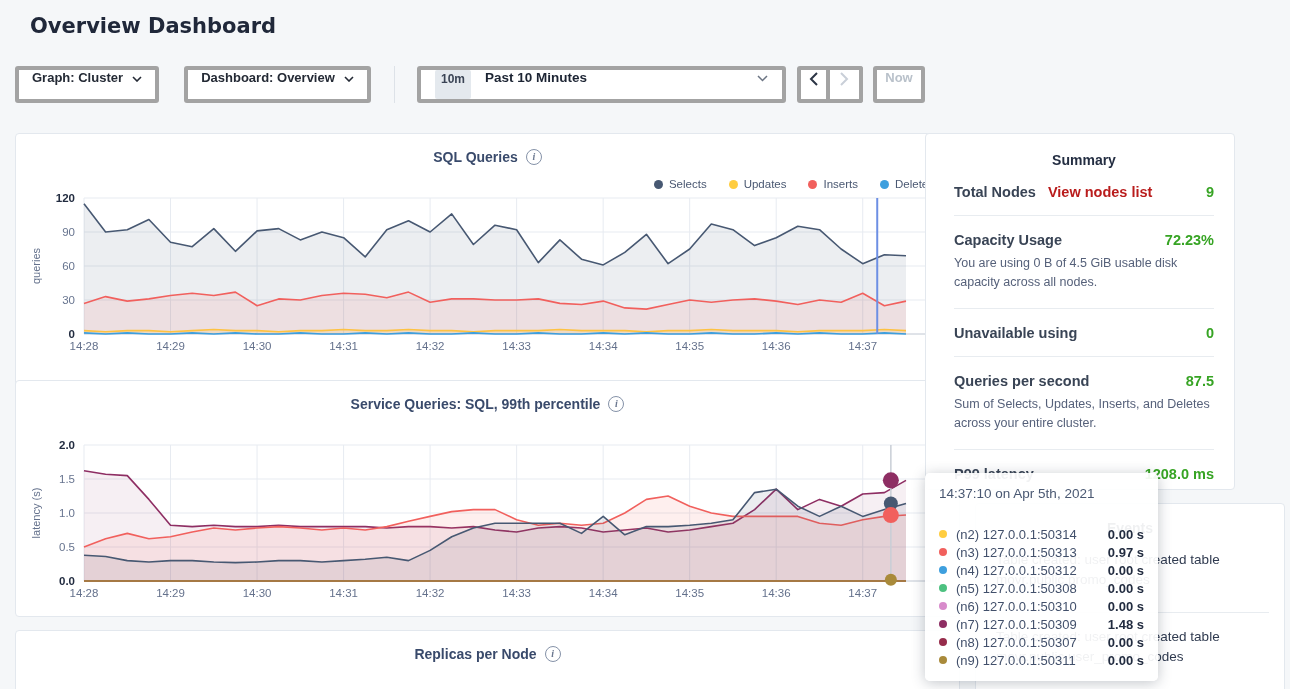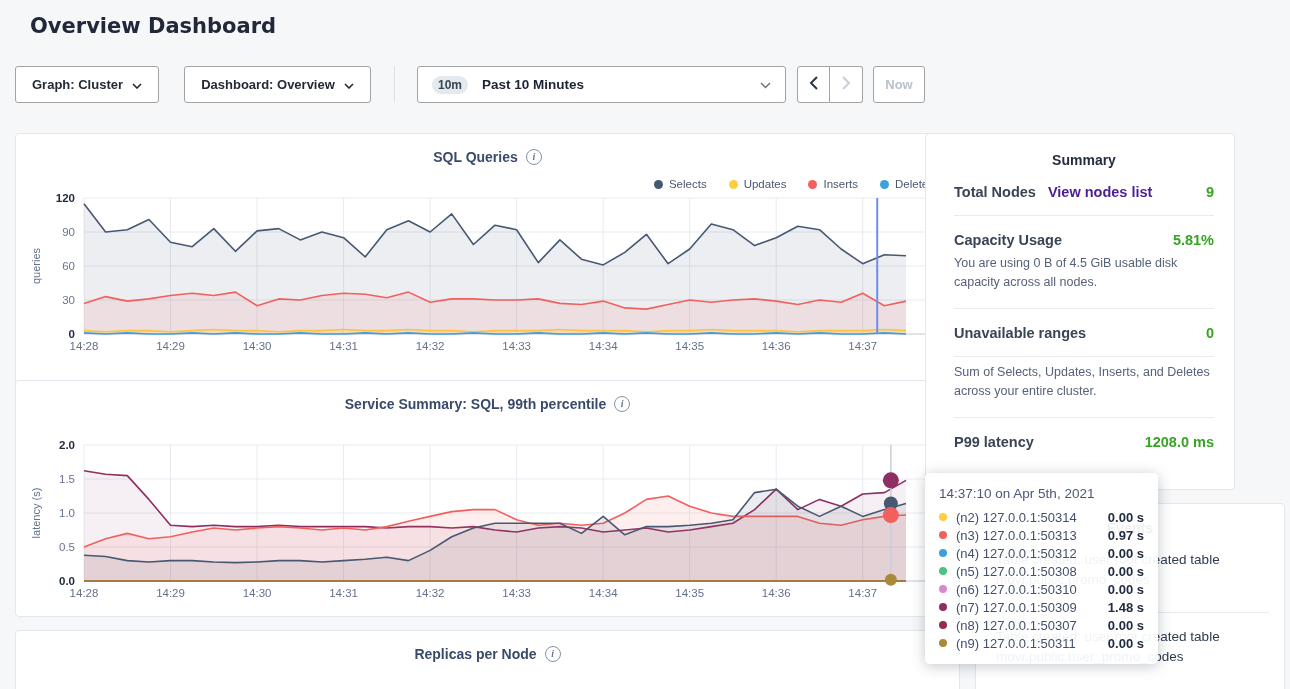--- a/index.html
+++ b/index.html
@@ -12,29 +12,29 @@
     color:#394455;
   }
   .page-title {
     position:absolute; left:30px; top:14px;
     font-size:21px; font-weight:600; color:#20283a;
     font-family:"DejaVu Sans","Liberation Sans",sans-serif;
   }
   
   .btn {
     position:absolute; top:66px; height:37px;
-    background:#fff; border:1px solid #a3a3a3; border-radius:3px;
-    display:flex; align-items:center; justify-content:center;
+    background:#fff; border:4px solid #a3a3a3; border-radius:3px;
+    display:flex; justify-content:center;
     font-size:13px; font-weight:700; color:#242a35; cursor:pointer;
   }
   .chev { margin-left:9px; display:inline-block; }
   .divider-v { position:absolute; left:394px; top:66px; height:37px; width:1px; background:#dde2e8; }
   .time-select { justify-content:flex-start; padding:0 14px; }
   .time-badge {
-    background:#e4e9ee; border-radius:9px; padding:2px 6px;
+    background:#e4e9ee; border-radius:2px; padding:2px 6px;
     font-size:12px; font-weight:700; color:#3a4455; margin-right:14px;
   }
   .time-label { font-size:13.5px; font-weight:700; color:#1c2433; }
   .time-chev { position:absolute; right:14px; }
   .arrow-btn { width:33px; justify-content:center; font-size:18px; }
   .arrow-btn.prev { border-radius:3px 0 0 3px; }
   .arrow-btn.next { border-radius:0 3px 3px 0; border-left:none; color:#c9cfd8; }
   .now-btn { color:#b9c1ca; width:52px; }
   
   .panel {
@@ -68,21 +68,21 @@
   .events-header { text-align:center; font-size:14px; font-weight:700; color:#242e42; margin-top:16px; }
   .event-item { padding:14px 20px 22px; font-size:13.5px; color:#2f3a4f; line-height:20px; }
   .event-div { border:none; border-top:1px solid #e8ecf0; margin:0 15px; }
   
   .chart-tooltip {
     position:absolute; left:925px; top:473px; width:233px;
     background:rgba(255,255,255,0.93);
     border-radius:5px; box-shadow:0 2px 14px rgba(40,50,70,0.28);
     padding:13px 14px 12px; z-index:50;
   }
-  .tt-header { font-size:13.5px; color:#4a5872; margin-bottom:7px; }
+  .tt-header { font-size:13.5px; color:#4a5872; margin-bottom:24px; }
   .tt-row { display:flex; align-items:center; height:18px; font-size:13px; color:#42506b; }
   .tt-dot { width:8px; height:8px; border-radius:50%; margin-right:9px; flex:none; }
   .tt-value { margin-left:auto; font-weight:700; color:#222c40; }
 </style>
 </head>
 <body>
 
 <div class="page-title">Overview Dashboard</div>
 
 <div class="btn" style="left:15px; width:144px;">
@@ -189,21 +189,21 @@
       <polygon points="68,200 68.0,169.4 89.6,162.6 111.3,167.1 132.9,164.9 154.5,161.5 176.2,159.2 197.8,161.5 219.4,158.1 241.1,171.7 262.7,164.9 284.3,166.0 305.9,161.5 327.6,159.2 349.2,160.3 370.8,163.7 392.5,158.1 414.1,168.3 435.7,164.9 457.4,164.9 479.0,166.0 500.6,166.0 522.3,164.9 543.9,169.4 565.5,170.5 587.2,167.1 608.8,173.9 630.4,175.1 652.1,170.5 673.7,166.0 695.3,168.3 716.9,166.0 738.6,164.9 760.2,167.1 781.8,170.5 803.5,166.0 825.1,168.3 846.7,159.2 868.4,171.7 890.0,167.1 890,200" fill="rgba(241,96,93,0.10)" stroke="none"></polygon>
       <polyline points="68.0,169.4 89.6,162.6 111.3,167.1 132.9,164.9 154.5,161.5 176.2,159.2 197.8,161.5 219.4,158.1 241.1,171.7 262.7,164.9 284.3,166.0 305.9,161.5 327.6,159.2 349.2,160.3 370.8,163.7 392.5,158.1 414.1,168.3 435.7,164.9 457.4,164.9 479.0,166.0 500.6,166.0 522.3,164.9 543.9,169.4 565.5,170.5 587.2,167.1 608.8,173.9 630.4,175.1 652.1,170.5 673.7,166.0 695.3,168.3 716.9,166.0 738.6,164.9 760.2,167.1 781.8,170.5 803.5,166.0 825.1,168.3 846.7,159.2 868.4,171.7 890.0,167.1" fill="none" stroke="#f1605d" stroke-width="1.6" stroke-linejoin="round"></polyline>
       <polygon points="68,200 68.0,198.9 89.6,200.0 111.3,198.9 132.9,200.0 154.5,200.0 176.2,198.9 197.8,200.0 219.4,198.9 241.1,200.0 262.7,200.0 284.3,198.9 305.9,200.0 327.6,200.0 349.2,198.9 370.8,200.0 392.5,198.9 414.1,200.0 435.7,200.0 457.4,198.9 479.0,200.0 500.6,200.0 522.3,198.9 543.9,200.0 565.5,200.0 587.2,198.9 608.8,200.0 630.4,198.9 652.1,200.0 673.7,200.0 695.3,198.9 716.9,200.0 738.6,200.0 760.2,198.9 781.8,200.0 803.5,198.9 825.1,200.0 846.7,200.0 868.4,198.9 890.0,200.0 890,200" fill="rgba(62,159,222,0.10)" stroke="none"></polygon>
       <polyline points="68.0,198.9 89.6,200.0 111.3,198.9 132.9,200.0 154.5,200.0 176.2,198.9 197.8,200.0 219.4,198.9 241.1,200.0 262.7,200.0 284.3,198.9 305.9,200.0 327.6,200.0 349.2,198.9 370.8,200.0 392.5,198.9 414.1,200.0 435.7,200.0 457.4,198.9 479.0,200.0 500.6,200.0 522.3,198.9 543.9,200.0 565.5,200.0 587.2,198.9 608.8,200.0 630.4,198.9 652.1,200.0 673.7,200.0 695.3,198.9 716.9,200.0 738.6,200.0 760.2,198.9 781.8,200.0 803.5,198.9 825.1,200.0 846.7,200.0 868.4,198.9 890.0,200.0" fill="none" stroke="#3e9fde" stroke-width="1.6" stroke-linejoin="round"></polyline>
       <line x1="861.23" y1="64" x2="861.23" y2="200" stroke="#6d8fe4" stroke-width="2"></line>
     </svg>
 </div>
 
 <div class="panel" style="left:15px; top:380px; width:945px; height:237px;">
   <div class="chart-title-row">
-    <span class="chart-title">Service Summary: SQL, 99th percentile</span>
+    <span class="chart-title">Service Queries: SQL, 99th percentile</span>
     <span class="info-icon">i</span>
   </div>
   <svg class="plot" id="chart-latency" width="945" height="237">
       <line x1="68" y1="64" x2="68" y2="200" stroke="#e7ebf1" stroke-width="1"></line>
       <text x="68" y="216" text-anchor="middle" font-size="11.5" fill="#64718c">14:28</text>
       <line x1="154.5263157894737" y1="64" x2="154.5263157894737" y2="200" stroke="#e7ebf1" stroke-width="1"></line>
       <text x="154.5263157894737" y="216" text-anchor="middle" font-size="11.5" fill="#64718c">14:29</text>
       <line x1="241.05263157894737" y1="64" x2="241.05263157894737" y2="200" stroke="#e7ebf1" stroke-width="1"></line>
       <text x="241.05263157894737" y="216" text-anchor="middle" font-size="11.5" fill="#64718c">14:30</text>
       <line x1="327.57894736842104" y1="64" x2="327.57894736842104" y2="200" stroke="#e7ebf1" stroke-width="1"></line>
@@ -256,35 +256,39 @@
     <span class="chart-title">Replicas per Node</span>
     <span class="info-icon">i</span>
   </div>
 </div>
 
 <div class="panel" style="left:925px; top:133px; width:310px; height:357px;padding-left:8px;">
   <div class="summary-header">Summary</div>
   <div class="sum-body">
     <div class="sum-row">
       <span class="sum-label">Total Nodes</span>
-      <span class="sum-link" id="nodes-link" style="color: #4c1d95;">View nodes list</span>
+      <span class="sum-link" id="nodes-link" style="color: #b91c1c;">View nodes list</span>
       <span class="sum-value green" style="color: rgb(55, 164, 36);">9</span>
     </div>
     <hr class="sum-div">
     <div class="sum-row">
       <span class="sum-label">Capacity Usage</span>
-      <span class="sum-value green" style="color: rgb(55, 164, 36);">5.81%</span>
+      <span class="sum-value green" style="color: rgb(55, 164, 36);">72.23%</span>
     </div>
     <div class="sum-sub">You are using 0 B of 4.5 GiB usable disk capacity across all nodes.</div>
     <hr class="sum-div">
     <div class="sum-row">
-      <span class="sum-label">Unavailable ranges</span>
+      <span class="sum-label">Unavailable using</span>
       <span class="sum-value green" style="color: rgb(55, 164, 36);">0</span>
     </div>
     <hr class="sum-div">
+    <div class="sum-row">
+      <span class="sum-label">Queries per second</span>
+      <span class="sum-value green" style="color: rgb(55, 164, 36);">87.5</span>
+    </div>
     <div class="sum-sub">Sum of Selects, Updates, Inserts, and Deletes across your entire cluster.</div>
     <hr class="sum-div">
     <div class="sum-row">
       <span class="sum-label">P99 latency</span>
       <span class="sum-value green" style="color: rgb(55, 164, 36);">1208.0 ms</span>
     </div>
   </div>
 </div>
 
 <div class="panel" style="left:975px; top:503px; width:310px; height:210px;">

